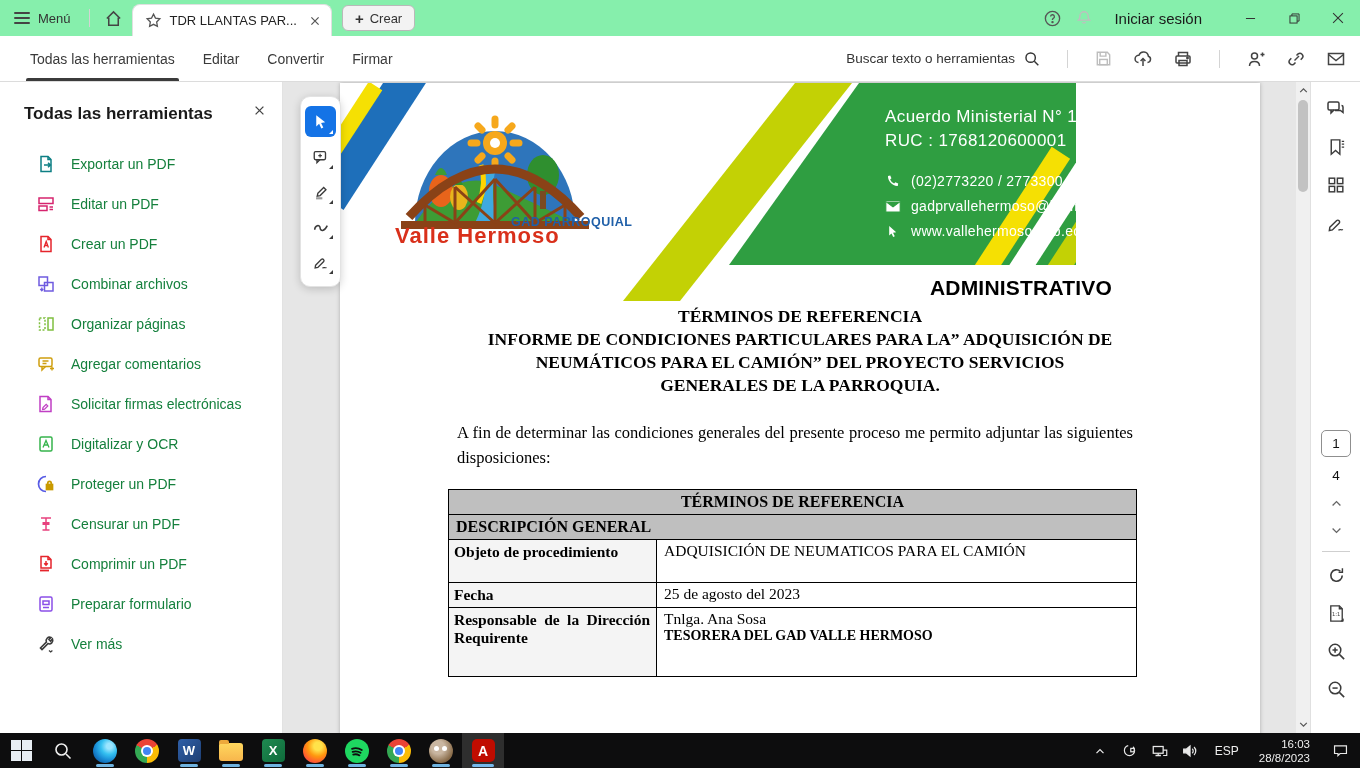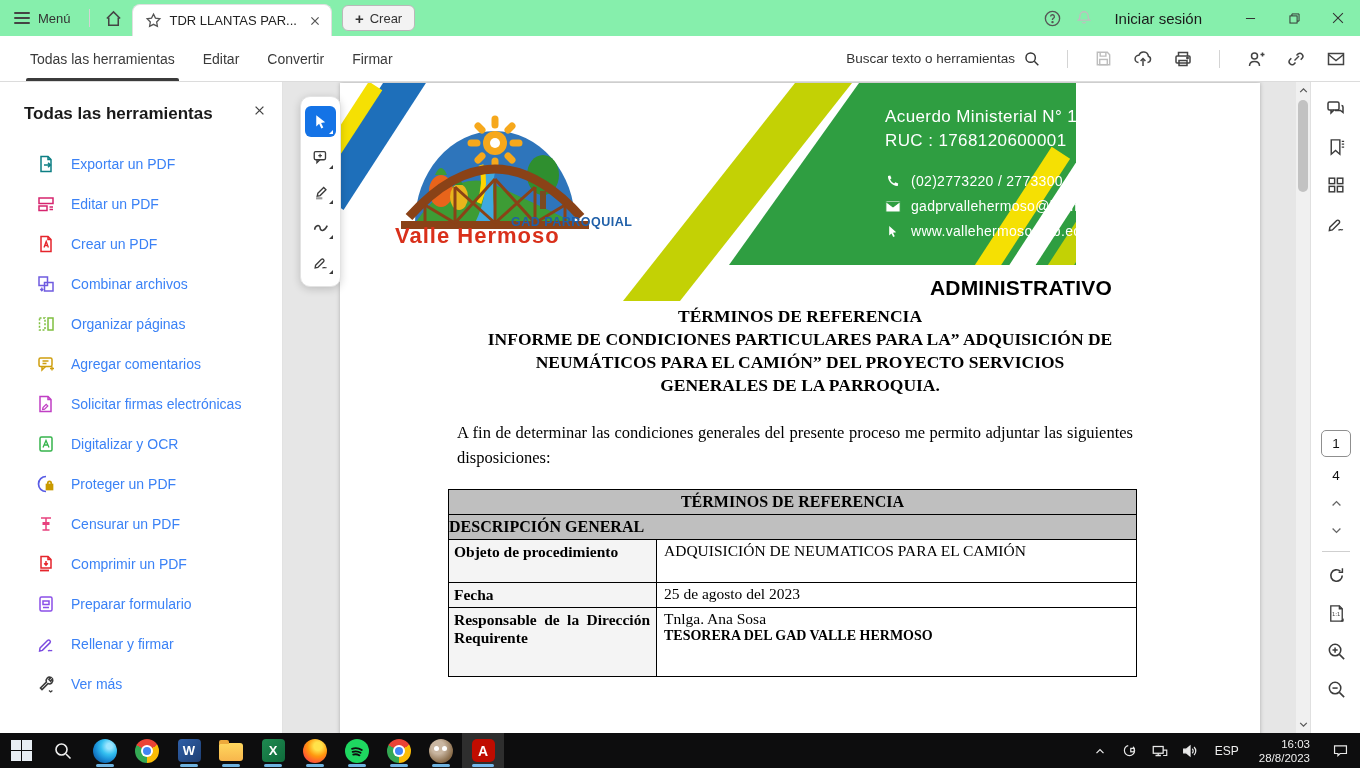--- a/index.html
+++ b/index.html
@@ -39,21 +39,21 @@
   .t-ic.disabled { color:#bdbdbd; cursor:default; }
 
   
   .left-panel { position:absolute; left:0; top:82px; width:283px; height:651px; background:#ffffff; border-right:1px solid #e2e2e2; z-index:20; }
   .lp-head { position:relative; padding:22px 18px 6px 24px; }
   .lp-title { font-size:17px; font-weight:bold; color:#1a1a1a; }
   .lp-close { position:absolute; right:16px; top:22px; color:#444; cursor:pointer; font-size:14px; }
   .lp-list { margin-top:14px; }
   .lp-item { display:flex; align-items:center; gap:15px; height:40px; padding-left:36px; cursor:pointer; }
   .lp-item .icon { width:20px; height:20px; flex:0 0 20px; }
-  .lp-item .lbl { font-size:14px; color:#3b82f6; white-space:nowrap; }
+  .lp-item .lbl { font-size:14px; color:#15803d; white-space:nowrap; }
 
   
   .workspace { position:absolute; left:283px; top:82px; width:1027px; height:651px; background:#e6e6e6; overflow:hidden; }
   .page { position:absolute; left:57px; top:1px; width:920px; height:660px; background:#ffffff; box-shadow:0 0 4px rgba(0,0,0,.25); }
 
   
   .banner { position:absolute; left:0; top:0; width:736px; height:182px; background:#fff; overflow:visible; }
   .banner-clip { position:absolute; inset:0; overflow:hidden; }
   .stripe { position:absolute; }
   .blue-stripe { left:14px; top:-30px; width:36px; height:160px; background:#1e6fba; transform:rotate(33deg); }
@@ -79,21 +79,21 @@
   
   .admin-label { position:absolute; right:148px; top:193px; font-size:21px; font-weight:bold; color:#000; font-family:"Liberation Sans", sans-serif; letter-spacing:.2px; }
   .doc-serif { font-family:"Liberation Serif", serif; color:#000; }
   .doc-title { position:absolute; left:0; top:222px; width:920px; text-align:center; font-weight:bold; font-size:17.5px; line-height:23px; }
   .doc-par { position:absolute; left:117px; top:337px; width:676px; font-size:16.5px; line-height:25px; text-align:justify; }
 
   
   .tdr-table { position:absolute; left:108px; top:406px; width:689px; border-collapse:collapse; font-family:"Liberation Serif", serif; }
   .tdr-table td { border:1px solid #000; vertical-align:top; }
   .th-main { background:#bfbfbf; text-align:center; font-weight:bold; font-size:16px; height:25px; vertical-align:middle !important; }
-  .th-sub { background:#bfbfbf; font-weight:bold; font-size:16px; height:25px; vertical-align:middle !important; }
+  .th-sub { background:#bfbfbf; font-weight:bold; font-size:16px; height:25px; padding-left:7px; vertical-align:middle !important; }
   .cell-label { width:208px; font-weight:bold; font-size:15.5px; padding:3px 6px 0 5px; background:#f4f4f4; }
   .cell-label.just { text-align:justify; }
   .cell-value { font-size:15.5px; padding:2px 6px 0 7px; }
   .cell-value .bold-line { font-weight:bold; font-size:14px; }
   .r-obj { height:43px; } .r-fecha { height:25px; } .r-resp1 { height:69px; } .r-resp2 { height:70px; }
 
   
   .palette { position:absolute; left:17px; top:14px; width:41px; background:#fff; border:1px solid #e3e3e3; border-radius:10px; box-shadow:0 2px 8px rgba(0,0,0,.18); padding:5px 0; z-index:10; }
   .p-btn { position:relative; width:31px; height:31px; margin:4px auto; border-radius:6px; display:flex; align-items:center; justify-content:center; color:#3b3b3b; cursor:pointer; }
   .p-btn.active { background:#1473e6; color:#fff; }
@@ -408,29 +408,20 @@
       <span class="icon" style="color: rgb(138, 79, 232);">
           <svg width="20" height="20" viewBox="0 0 20 20" fill="none" stroke="currentColor" stroke-width="1.5">
             <rect x="4" y="3" width="12" height="14" rx="1.5"></rect>
             <rect x="7" y="7" width="6" height="3.5"></rect>
             <path d="M7 13.5 h6"></path>
           </svg>
         </span>
       <span class="lbl">Preparar formulario</span>
     </div>
     <div class="lp-item">
-      <span class="icon" style="color: rgb(123, 75, 224);">
-          <svg width="20" height="20" viewBox="0 0 20 20" fill="none" stroke="currentColor" stroke-width="1.5">
-            <path d="M4 14 l7.5-7.5 a1.7 1.7 0 0 1 2.4 2.4 L6.4 16.4 3.6 17z"></path>
-            <path d="M12 17 c1.6-1.2 2.6.2 4.2-.6" stroke-width="1.3"></path>
-          </svg>
-        </span>
-      <span class="lbl">Rellenar y firmar</span>
-    </div>
-    <div class="lp-item">
       <span class="icon" style="color: rgb(59, 59, 59);">
           <svg width="20" height="20" viewBox="0 0 20 20" fill="none" stroke="currentColor" stroke-width="1.6">
             <path d="M16.5 5 a3.5 3.5 0 0 1-4.6 4.6 L6 15.5 4.5 14 10.4 8.1 A3.5 3.5 0 0 1 15 3.5 l-2 2 1.5 1.5z"></path>
             <path d="M13 16.5 l1.7 1.5 1.7-1.5" stroke-width="1.3"></path>
           </svg>
         </span>
       <span class="lbl">Ver más</span>
     </div>
   </div>
 </div>

